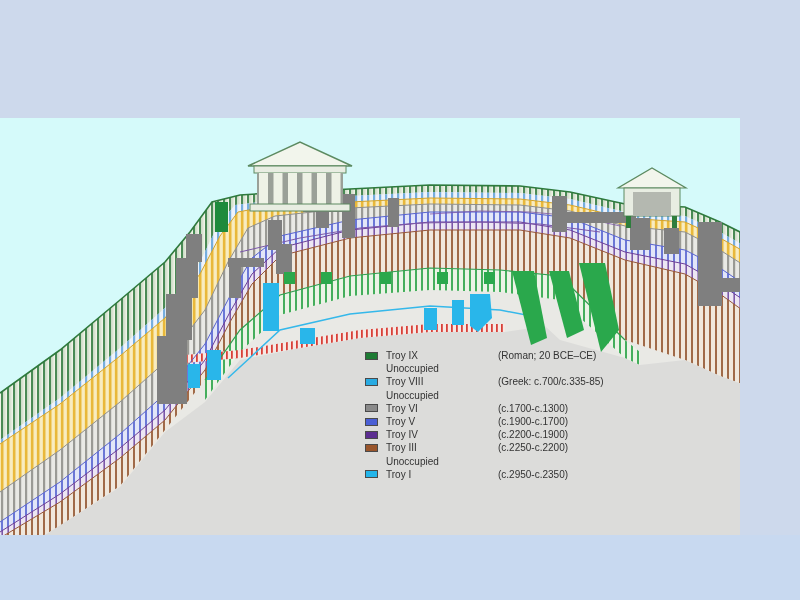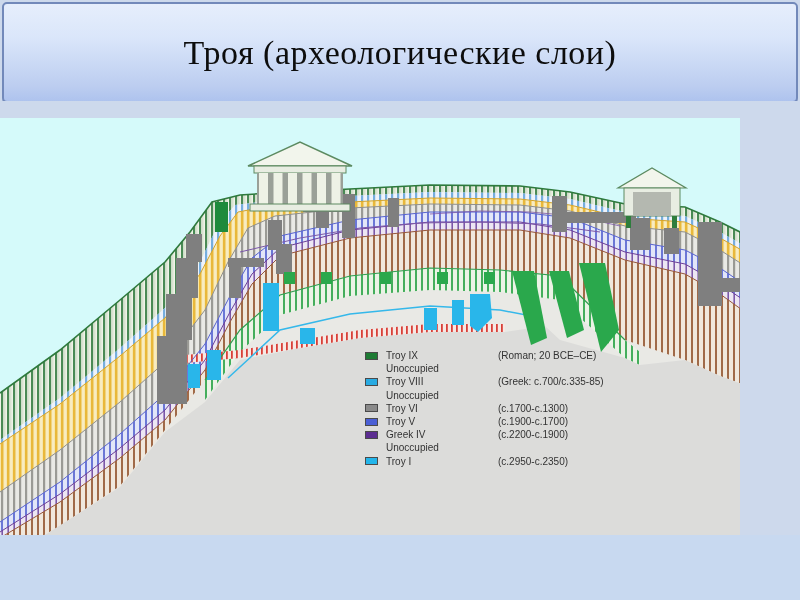--- a/index.html
+++ b/index.html
@@ -39,23 +39,20 @@
     position:absolute;left:0;top:535px;width:800px;height:65px;
     background:#c8d9f0;
   }
   .gap-band{position:absolute;left:0;top:101px;width:800px;height:17px;background:#cdd9ec;}
 </style>
 </head>
 <body>
 
 <div class="slide">
 
-  <div class="title-box">
-    <div class="title-text">Троя (археологические слои)</div>
-  </div>
   <div class="gap-band"></div>
 
   <div class="content">
     <svg width="800" height="417" viewBox="0 118 800 417" preserveAspectRatio="none">
       <defs>
         <pattern id="pG9" width="6" height="8" patternUnits="userSpaceOnUse">
           <rect width="6" height="8" fill="#eff3e8"></rect>
             <rect x="1" width="2.2" height="8" fill="#4a8a55"></rect>
             <rect x="4.4" width="0.9" height="8" fill="#cbd8c2"></rect>
         </pattern>
@@ -217,22 +214,27 @@
           <span class="legend-label">Troy VI</span>
           <span class="legend-period">(c.1700-c.1300)</span>
         </div>
       <div class="legend-row">
           <span class="swatch" style="background: rgb(74, 95, 213);"></span>
           <span class="legend-label">Troy V</span>
           <span class="legend-period">(c.1900-c.1700)</span>
         </div>
       <div class="legend-row">
           <span class="swatch" style="background: rgb(92, 46, 145);"></span>
-          <span class="legend-label">Greek IV</span>
+          <span class="legend-label">Troy IV</span>
           <span class="legend-period">(c.2200-c.1900)</span>
+        </div>
+      <div class="legend-row">
+          <span class="swatch" style="background: rgb(153, 85, 43);"></span>
+          <span class="legend-label">Troy III</span>
+          <span class="legend-period">(c.2250-c.2200)</span>
         </div>
       <div class="legend-row">
           <span class="swatch empty"></span>
           <span class="legend-label">Unoccupied</span>
           <span class="legend-period"></span>
         </div>
       <div class="legend-row">
           <span class="swatch" style="background: rgb(35, 181, 234);"></span>
           <span class="legend-label">Troy I</span>
           <span class="legend-period">(c.2950-c.2350)</span>

